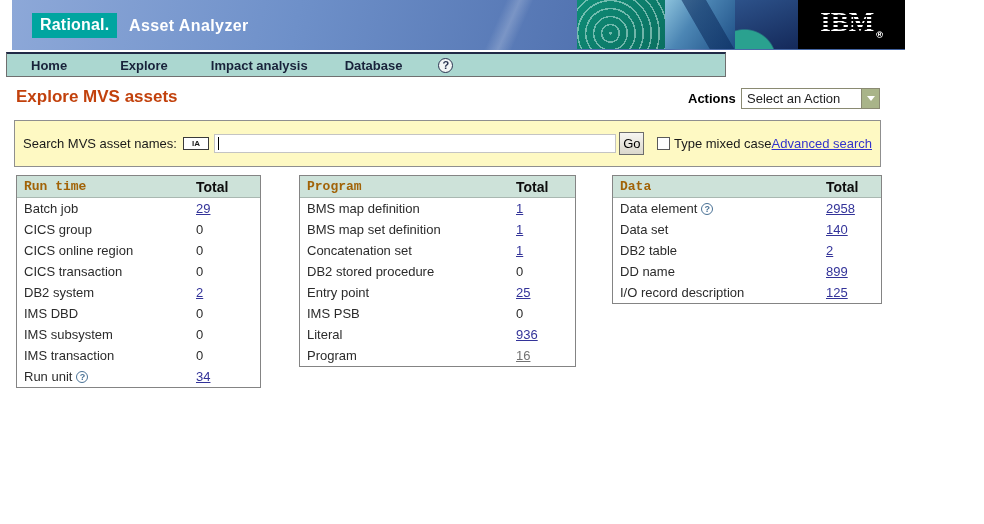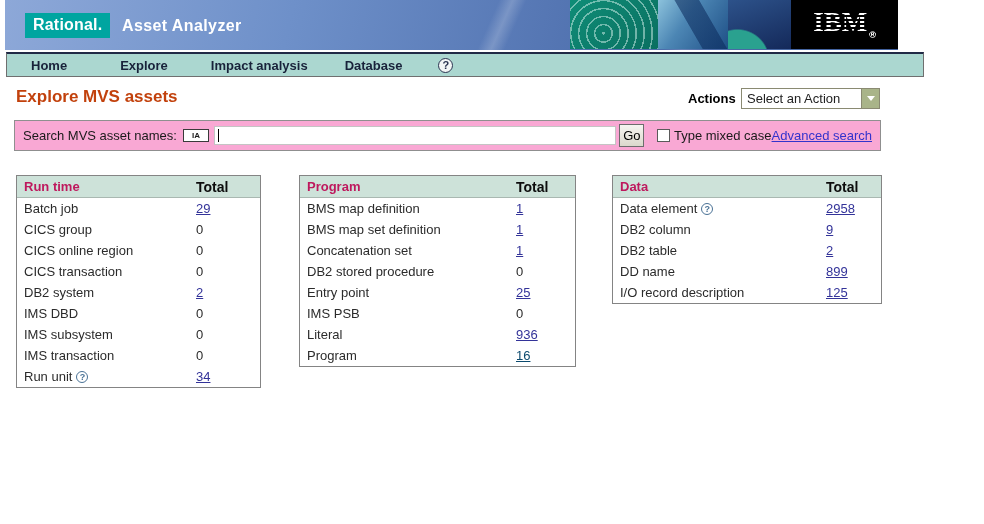--- a/index.html
+++ b/index.html
@@ -1,19 +1,19 @@
 <!DOCTYPE html>
 <html><head>
 <meta charset="utf-8">
 <style>
   * { margin:0; padding:0; box-sizing:border-box; }
   html,body { width:984px; height:524px; background:#fff; font-family:"Liberation Sans", sans-serif; overflow:hidden; position:relative; }
 
   
-  .banner { position:absolute; left:5px; top:0; width:893px; height:50px;
+  .banner { position:absolute; left:12px; top:0; width:893px; height:50px;
     background:linear-gradient(103deg,#8da8d8 0%,#6e90c9 32%,#4f70ae 68%,#40609c 100%); overflow:hidden; }
   .banner::before { content:""; position:absolute; inset:0;
     background:linear-gradient(114deg,transparent 54%,rgba(255,255,255,.20) 55.5%,transparent 57%),
                linear-gradient(100deg,transparent 74%,rgba(255,255,255,.14) 76%,transparent 79%); }
   .brand-box { position:absolute; left:20px; top:13px; background:#00a5a0; color:#fff;
     font-weight:bold; font-size:16px; padding:3px 8px 4px; letter-spacing:.2px; }
   .product-name { position:absolute; left:117px; top:17px; color:#fff; font-weight:bold;
     font-size:16px; letter-spacing:.4px; }
   .artwork { position:absolute; left:565px; top:0; width:221px; height:49px; }
   .art-a, .art-b, .art-c { position:absolute; top:0; height:49px; }
@@ -29,21 +29,21 @@
                linear-gradient(160deg,#2d528a 0%,#14295a 100%); }
   .ibm-box { position:absolute; right:0; top:0; width:107px; height:49px; background:#000;
     display:flex; align-items:center; justify-content:center; }
   .ibm-logo { font-family:"Liberation Serif", serif; font-weight:bold; font-size:27px; line-height:1;
     background:repeating-linear-gradient(to bottom,#ffffff 0 2px,#000000 2px 4px);
     -webkit-background-clip:text; background-clip:text; color:transparent; -webkit-text-fill-color:transparent; }
   .ibm-reg { font-family:"Liberation Sans", sans-serif; font-size:9px; color:#fff;
     -webkit-text-fill-color:#fff; background:none; vertical-align:-7px; margin-left:2px; }
 
   
-  .navbar { position:absolute; left:6px; top:52px; width:918px; height:25px;
+  .navbar { position:absolute; left:6px; top:52px; width:720px; height:25px;
     background:#abd7d0; border:1px solid #6f6f6f; border-top:2px solid #202a46;
     display:flex; align-items:center; }
   .nav-items { display:flex; align-items:center; }
   .nav-item { font-weight:bold; font-size:13px; color:#18223a; cursor:pointer; white-space:nowrap; }
   .nav-item:nth-child(1){ margin-left:24px; }
   .nav-item:nth-child(2){ margin-left:53px; }
   .nav-item:nth-child(3){ margin-left:43px; }
   .nav-item:nth-child(4){ margin-left:37px; }
   .nav-help { margin-left:36px; width:15px; height:15px; border-radius:50%;
     border:1px solid #2a3450; color:#2a3450; background:#f2f6f5; font-size:11px; font-weight:bold;
@@ -54,22 +54,22 @@
   .actions-label { position:absolute; left:688px; top:91px; font-size:13px; font-weight:bold; color:#000; }
   .action-select { position:absolute; left:741px; top:88px; width:139px; height:21px;
     border:1px solid #8a8a72; background:#fff; display:flex; align-items:center; cursor:pointer; }
   .action-select-text { flex:1; font-size:13px; color:#222; padding-left:5px; white-space:nowrap; overflow:hidden; }
   .action-select-btn { width:18px; height:100%; background:#a9b489; border-left:1px solid #8a8a72;
     display:flex; align-items:center; justify-content:center; }
   .chevron-down { width:0; height:0; border-left:4px solid transparent; border-right:4px solid transparent;
     border-top:5px solid #fff; }
 
   
-  .search-panel { position:absolute; left:14px; top:120px; width:867px; height:31px;
-    border:1px solid #8f8f8f; background:#f9a8d4; display:flex; align-items:center; }
+  .search-panel { position:absolute; left:14px; top:120px; width:867px; height:47px;
+    border:1px solid #8f8f8f; background:#fef9c3; display:flex; align-items:center; }
   .search-label { margin-left:8px; font-size:13px; color:#1a1a1a; white-space:nowrap; }
   .case-icon { margin-left:6px; border:1px solid #3a3a3a; font-size:8px; font-weight:bold;
     color:#1a1a1a; padding:1px 8px; line-height:9px; background:#fff; letter-spacing:0; }
   .search-input-wrap { position:relative; margin-left:5px; width:417px; height:19px; border:1px solid #c4c4c4; background:#fff; }
   .search-input { width:100%; height:100%; border:none; outline:none; font-size:13px; padding:0 3px; background:transparent; }
   .caret { position:absolute; left:3px; top:2px; width:1px; height:13px; background:#000; }
   .go-button { margin-left:3px; width:26px; height:23px; font-size:13px; color:#000;
     background:linear-gradient(#f6f5f1,#dbd8cc); border:1px solid #6d6d6d; cursor:pointer;
     font-family:"Liberation Sans",sans-serif; }
   .checkbox { margin-left:13px; width:13px; height:13px; border:1px solid #5a5a5a; background:#fff; cursor:pointer; }
@@ -77,30 +77,30 @@
   .advanced-link { margin-left:auto; margin-right:8px; font-size:13px; color:#3333cc;
     text-decoration:underline; cursor:pointer; white-space:nowrap;text-align:right; }
 
   
   .asset-table { position:absolute; top:175px; border:1px solid #848484; background:#fff; }
   .t0 { left:16px;  width:245px; }
   .t1 { left:299px; width:277px; }
   .t2 { left:612px; width:270px; }
   .thead { height:22px; background:#cde2d9; border-bottom:1px solid #a9b8b1; position:relative;
     display:flex; align-items:center; }
-  .tname { padding-left:7px; font-weight:bold; font-size:13px; color:#be185d; }
+  .tname { padding-left:7px; font-weight:bold; font-size:13px; color:#a16207;font-family:Liberation Mono, monospace; }
   .ttotal { position:absolute; font-weight:bold; font-size:14px; color:#0d0d0d; }
   .t0 .ttotal, .t0 .tvalue { left:179px; }
   .t1 .ttotal, .t1 .tvalue { left:216px; }
   .t2 .ttotal, .t2 .tvalue { left:213px; }
   .trow { height:21px; position:relative; display:flex; align-items:center; }
   .tlabel { padding-left:7px; font-size:13px; color:#2b2b2b; display:inline-flex; align-items:center; white-space:nowrap; }
   .tvalue { position:absolute; font-size:13px; }
   .tlink { color:#333399; text-decoration:underline; cursor:pointer; }
-  .tlink.visited { color:#0c4a6e; }
+  .tlink.visited { color:#737373; }
   .tzero { color:#2b2b2b; }
   .help-icon { width:12px; height:12px; border-radius:50%; border:1px solid #4a7296; color:#4a7296;
     background:#fff; font-size:9px; font-weight:bold; display:inline-flex; align-items:center;
     justify-content:center; margin-left:4px; cursor:pointer; flex:none; }
 </style>
 </head>
 <body>
 
 <div class="banner">
   <span class="brand-box">Rational.</span>
@@ -276,23 +276,23 @@
   <div class="tbody">
       <div class="trow">
         <span class="tlabel">
           <span>Data element</span>
           <span class="help-icon">?</span>
         </span>
         <span class="tvalue"><a class="tlink">2958</a></span>
       </div>
       <div class="trow">
         <span class="tlabel">
-          <span>DB2 column</span>
-        </span>
-        <span class="tvalue"><a class="tlink">9</a></span>
+          <span>Data set</span>
+        </span>
+        <span class="tvalue"><a class="tlink">140</a></span>
       </div>
       <div class="trow">
         <span class="tlabel">
           <span>DB2 table</span>
         </span>
         <span class="tvalue"><a class="tlink">2</a></span>
       </div>
       <div class="trow">
         <span class="tlabel">
           <span>DD name</span>

